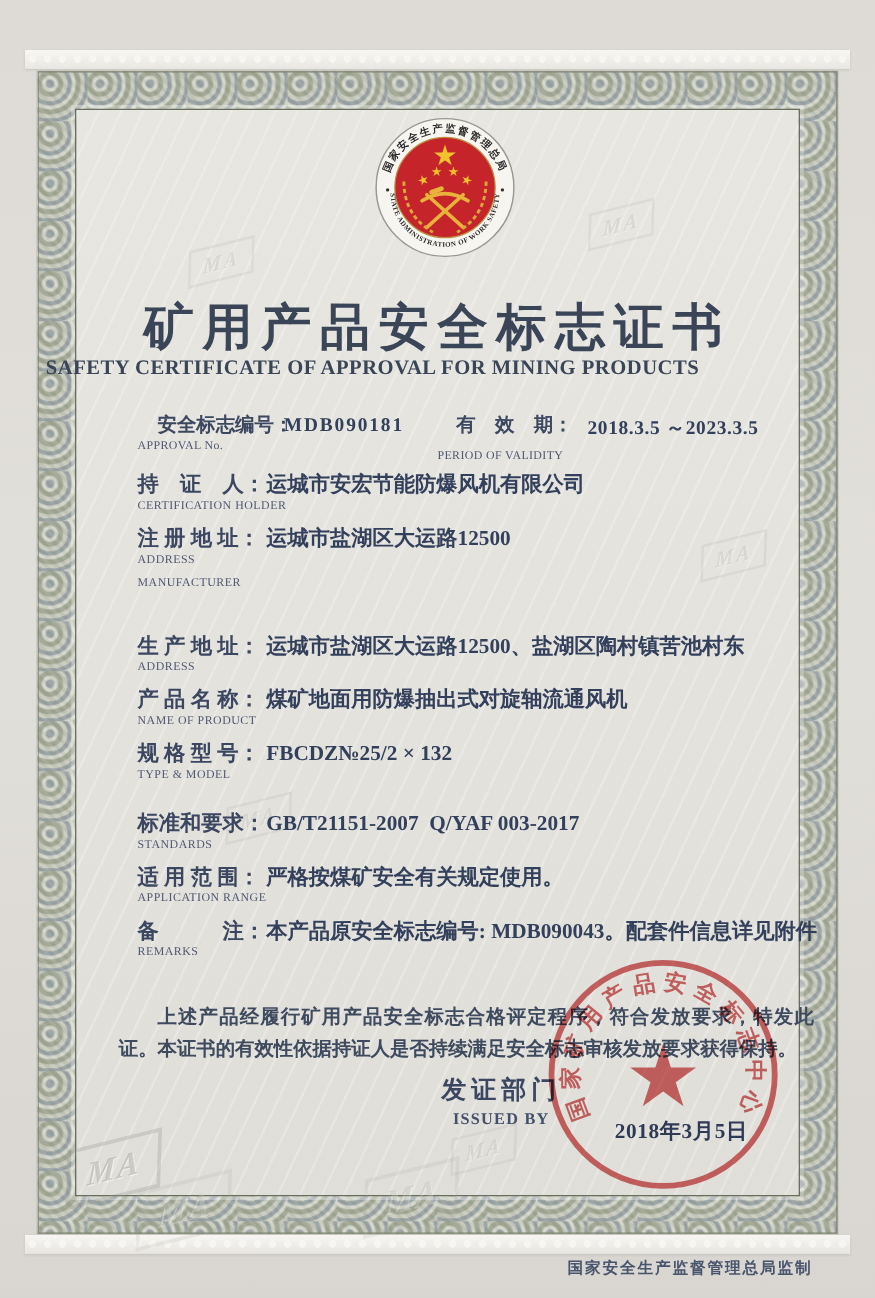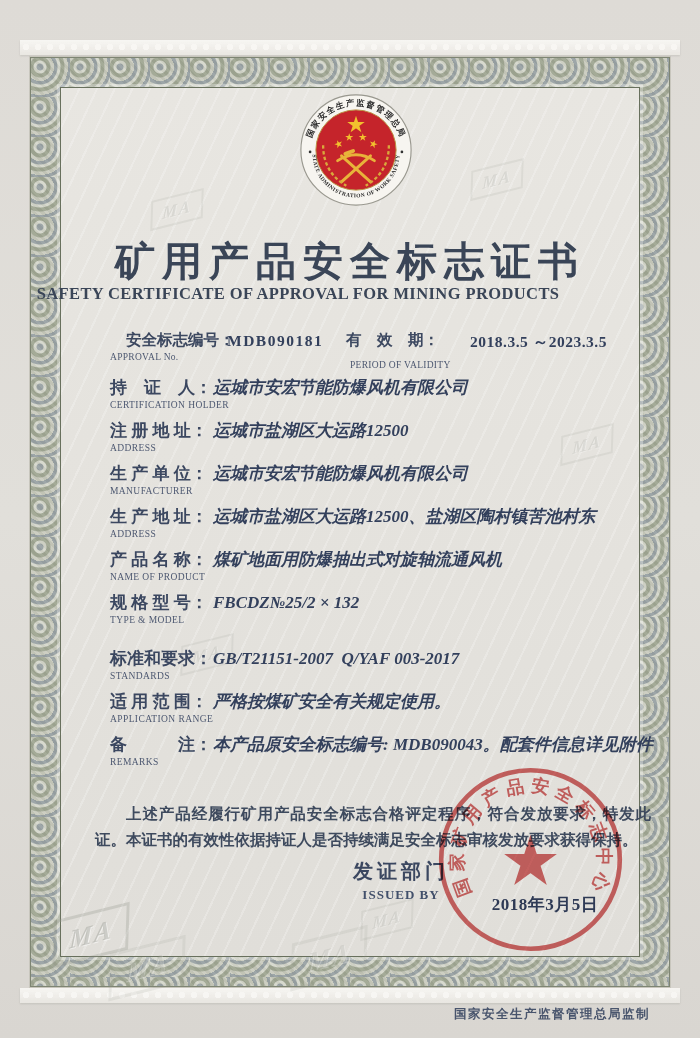--- a/index.html
+++ b/index.html
@@ -50,30 +50,30 @@
     font-size:40px;font-weight:bold;letter-spacing:7px;color:#3a4557;margin:0;}
   .subtitle{position:absolute;left:0;top:284px;width:596px;text-align:center;
     font-size:16.5px;font-weight:bold;letter-spacing:.4px;color:#3a4557;margin:0;}
   
   .toprow{position:absolute;left:110px;top:330px;width:545px;color:#3c4860;}
   .toprow .zh{font-size:15.5px;font-weight:bold;white-space:pre;}
   .toprow .en{font-size:9.5px;color:#4d5871;letter-spacing:.3px;}
   .ap-label{position:absolute;left:16px;top:0;}
   .ap-en{position:absolute;left:0;top:22px;}
   .ap-val{position:absolute;left:117px;top:2px;font-size:15.5px;font-weight:bold;letter-spacing:1.5px;color:#33405c;text-align:right;}
-  .vl-label{position:absolute;left:236px;top:0;}
+  .vl-label{position:absolute;left:255px;top:0;}
   .vl-en{position:absolute;left:240px;top:30px;}
   .vl-val{position:absolute;left:360px;top:2px;font-size:15.5px;font-weight:bold;letter-spacing:.5px;color:#33405c;white-space:pre;}
   
   .fields{position:absolute;left:110px;top:376px;width:548px;}
   .field{height:43px;}
   .field.gap{margin-top:13px;}
   .zh-line{font-size:17px;font-weight:bold;color:#3b4760;height:24px;white-space:pre;}
   .zh-label{display:inline-block;min-width:103px;white-space:pre;}
-  .value{color:#33405c;font-style:italic;}
+  .value{color:#33405c;}
   .en-line{font-size:9.5px;color:#4d5871;letter-spacing:.4px;font-weight:normal;}
   
   .declaration{position:absolute;left:95px;top:801px;width:556px;
     font-size:15.5px;font-weight:bold;color:#3e4a5e;line-height:26px;
     text-indent:2em;text-align:justify;margin:0;}
   
   .issuer{position:absolute;left:336px;top:858px;width:130px;text-align:center;color:#3b4760;}
   .issuer .zh{font-size:20px;font-weight:bold;letter-spacing:4px;}
   .issuer .en{font-size:13px;font-weight:bold;letter-spacing:1px;margin-top:2px;color:#42506b;}
   
@@ -157,21 +157,20 @@
     <div class="fields">
       <div class="field">
         <div class="zh-line"><span class="zh-label">持　证　人：</span><span class="value">运城市安宏节能防爆风机有限公司</span></div>
         <div class="en-line">CERTIFICATION HOLDER</div>
       </div>
       <div class="field">
         <div class="zh-line"><span class="zh-label">注 册 地 址：</span><span class="value">运城市盐湖区大运路12500</span></div>
         <div class="en-line">ADDRESS</div>
       </div>
       <div class="field">
-        <div class="zh-line"><span class="zh-label">生 产 单 位：</span><span class="value">运城市安宏节能防爆风机有限公司</span></div>
         <div class="en-line">MANUFACTURER</div>
       </div>
       <div class="field">
         <div class="zh-line"><span class="zh-label">生 产 地 址：</span><span class="value">运城市盐湖区大运路12500、盐湖区陶村镇苦池村东</span></div>
         <div class="en-line">ADDRESS</div>
       </div>
       <div class="field">
         <div class="zh-line"><span class="zh-label">产 品 名 称：</span><span class="value">煤矿地面用防爆抽出式对旋轴流通风机</span></div>
         <div class="en-line">NAME OF PRODUCT</div>
       </div>

